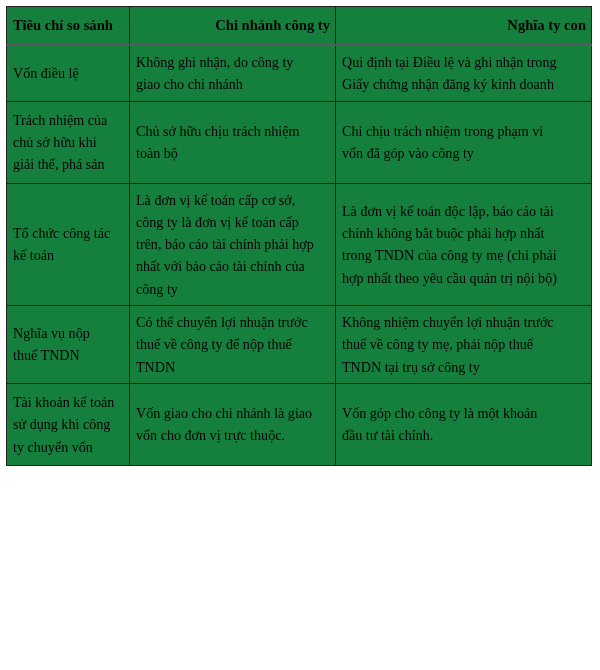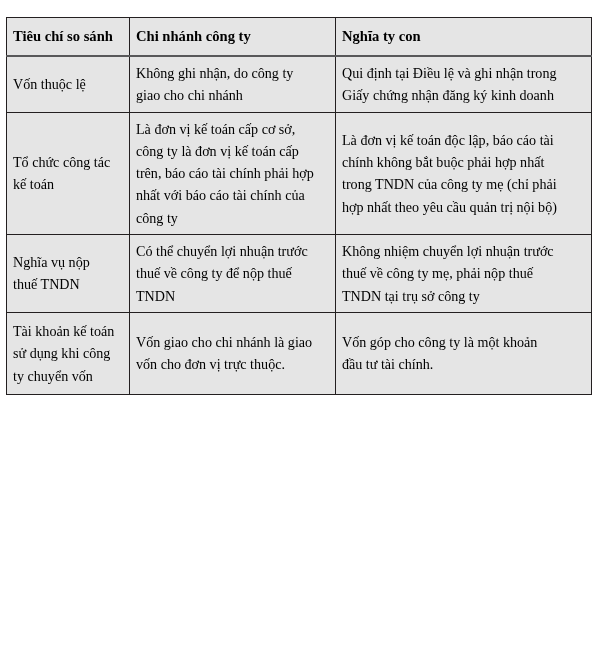--- a/index.html
+++ b/index.html
@@ -18,25 +18,25 @@
   #page {
     position: relative;
     width: 600px;
     height: 670px;
     background: #ffffff;
     box-sizing: border-box;
   }
   table.compare {
     position: absolute;
     left: 6px;
-    top: 17px;
+    top: 6px;
     width: 585px;
     border-collapse: collapse;
     table-layout: fixed;
-    background: #e5e5e5;
+    background: #15803d;
   }
   table.compare col.c1 { width: 123px; }
   table.compare col.c2 { width: 206px; }
   table.compare col.c3 { width: 256px; }
 
   table.compare th,
   table.compare td {
     border: 1px solid #231f20;
     vertical-align: middle;
     padding: 5px 5px 5px 6px;
@@ -49,21 +49,21 @@
   table.compare thead th {
     font-weight: bold;
     font-size: 14.6px;
     padding-top: 7px;
     padding-bottom: 7px;
     height: 34px;
     border-bottom: 2px solid #58585a;
   }
   table.compare thead th.h1 { text-align: left; }
   table.compare thead th.h2,
-  table.compare thead th.h3 { text-align: left; font-family: Liberation Serif, serif; }
+  table.compare thead th.h3 { text-align: right; font-family: Liberation Serif, serif; }
 
   table.compare tbody tr { }
   table.compare tbody td { }
 
   
   tr[data-row="0"] td { height: 48px; }
   tr[data-row="1"] td { height: 54px; }
   tr[data-row="2"] td { height: 82px; }
   tr[data-row="3"] td { height: 118px; }
   tr[data-row="4"] td { height: 78px; }
@@ -100,32 +100,47 @@
           <span class="cell-text">Nghĩa ty con</span>
         </th>
       </tr>
     </thead>
 
     <tbody>
 
 
       <tr data-row="1">
         <td class="criteria-cell">
-          <span class="cell-text">Vốn thuộc lệ</span>
+          <span class="cell-text">Vốn điều lệ</span>
         </td>
         <td>
           <span class="cell-text">Không ghi nhận, do công ty
 giao cho chi nhánh</span>
         </td>
         <td>
           <span class="cell-text">Qui định tại Điều lệ và ghi nhận trong
 Giấy chứng nhận đăng ký kinh doanh</span>
         </td>
       </tr>
 
+      <tr data-row="2">
+        <td class="criteria-cell">
+          <span class="cell-text">Trách nhiệm của
+chủ sở hữu khi
+giải thể, phá sản</span>
+        </td>
+        <td>
+          <span class="cell-text">Chủ sở hữu chịu trách nhiệm
+toàn bộ</span>
+        </td>
+        <td>
+          <span class="cell-text">Chỉ chịu trách nhiệm trong phạm vi
+vốn đã góp vào công ty</span>
+        </td>
+      </tr>
 
       <tr data-row="3">
         <td class="criteria-cell">
           <span class="cell-text">Tổ chức công tác
 kế toán</span>
         </td>
         <td>
           <span class="cell-text">Là đơn vị kế toán cấp cơ sở,
 công ty là đơn vị kế toán cấp
 trên, báo cáo tài chính phải hợp

